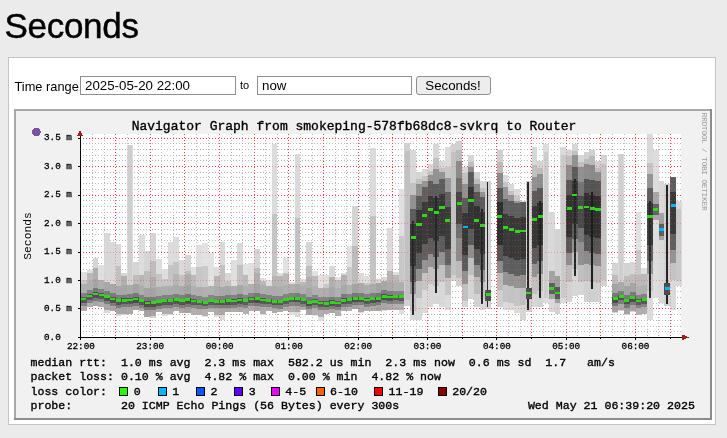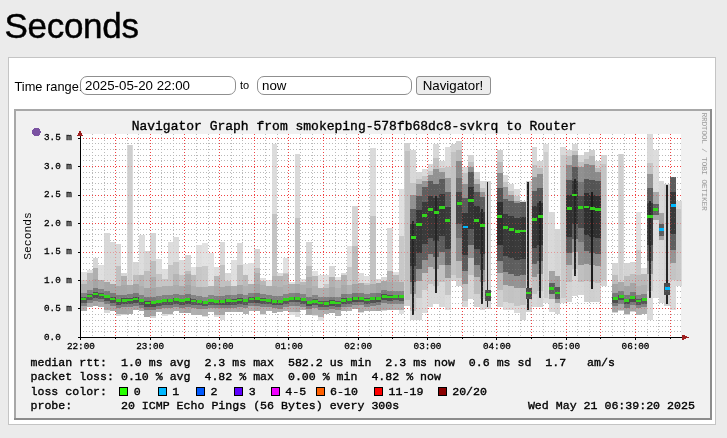--- a/index.html
+++ b/index.html
@@ -1,39 +1,39 @@
 <!DOCTYPE html>
 <html><head><meta charset="utf-8"><title>Router</title>
 <style>
 * { margin:0; padding:0; box-sizing:content-box; }
 html,body { width:727px; height:438px; background:#ebebeb; font-family:"Liberation Sans",sans-serif; }
 h1 { position:absolute; left:4.5px; top:6px; font-size:35px; font-weight:normal; color:#000; letter-spacing:-0.3px; -webkit-text-stroke:0.45px #000; }
 .box { position:absolute; left:8px; top:57px; width:706px; height:366px; background:#fff; border:1px solid #c4c4c4; }
 .lbl { position:absolute; left:14.5px; top:79px; font-size:12.8px; color:#000; }
 .to { position:absolute; left:240px; top:79px; font-size:11px; color:#000; }
-input { position:absolute; top:76px; height:17px; border:1px solid #8f8f8f; border-radius:7px; background:#fff; font-family:"Liberation Sans",sans-serif; font-size:13.3px; padding:0 0 0 4px; color:#000; }
+input { position:absolute; top:76px; height:17px; border:1px solid #8f8f8f; border-radius:0; background:#fff; font-family:"Liberation Sans",sans-serif; font-size:13.3px; padding:0 0 0 4px; color:#000; }
 #i1 { left:80px; width:150px; }
 #i2 { left:257px; width:149px; }
 button { position:absolute; left:415.5px; top:76px; width:73px; height:17px; border:1px solid #8f8f8f; border-radius:3px; background:#ededed; font-family:"Liberation Sans",sans-serif; font-size:13.3px; color:#000; }
 #graph { position:absolute; left:14px; top:109px; }
 .ax { font:9.3px "Liberation Mono",monospace; fill:#000; paint-order:stroke; stroke:#000; stroke-width:0.3px; }
 .lg { font:11.6px "Liberation Mono",monospace; fill:#000; paint-order:stroke; stroke:#000; stroke-width:0.35px; }
 .ti { font:13px "Liberation Mono",monospace; fill:#000; paint-order:stroke; stroke:#000; stroke-width:0.35px; }
 .sec { font:11.3px "Liberation Mono",monospace; fill:#000; }
 .wm { font:8px "Liberation Mono",monospace; fill:#9c9c9c; letter-spacing:-0.35px; }
 text { white-space:pre; }
 </style></head>
 <body>
 <h1>Seconds</h1>
 <div class="box"></div>
 <span class="lbl">Time range:</span>
 <input id="i1" value="2025-05-20 22:00" style="">
 <span class="to">to</span>
 <input id="i2" value="now" style="">
-<button>Navigator!</button>
+<button>Seconds!</button>
 <svg id="graph" width="698" height="311" viewBox="0 0 698 311" shape-rendering="crispEdges">
 <rect width="698" height="311" fill="#f1f1f1"></rect>
 <rect x="0" y="0" width="698" height="2" fill="#a8a8a8"></rect>
 <rect x="0" y="0" width="2" height="311" fill="#a8a8a8"></rect>
 <rect x="0" y="309" width="698" height="2" fill="#8c8c8c"></rect>
 <rect x="696" y="0" width="2" height="311" fill="#8c8c8c"></rect>
 <rect x="66.0" y="25.0" width="601.0" height="203.4" fill="#ffffff"></rect>
 <circle cx="22.5" cy="23" r="4.3" fill="#7a52a1"></circle>
 <line x1="66.0" y1="222.7" x2="667.0" y2="222.7" stroke="#b9b9b9" stroke-dasharray="1 2"></line>
 <line x1="66.0" y1="217.0" x2="667.0" y2="217.0" stroke="#b9b9b9" stroke-dasharray="1 2"></line>

